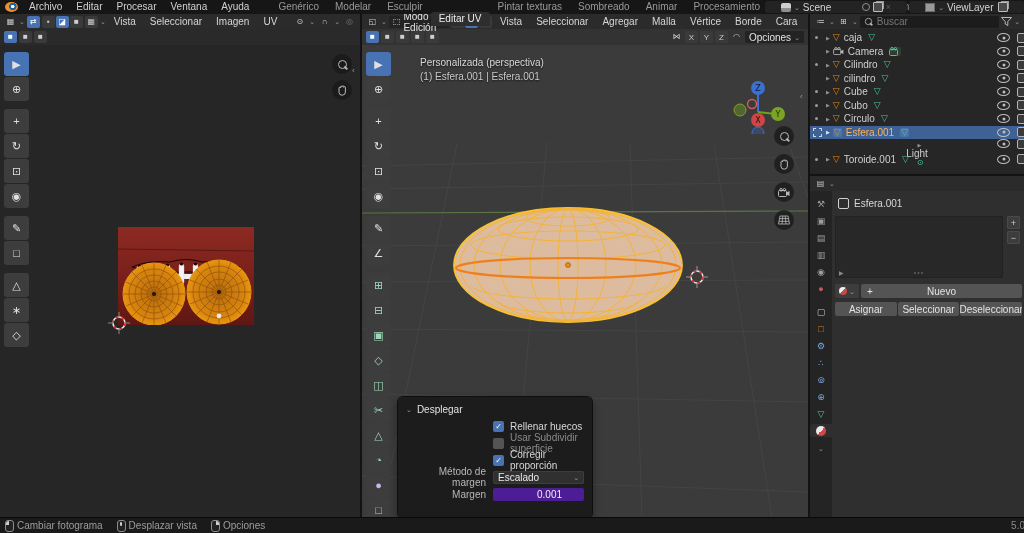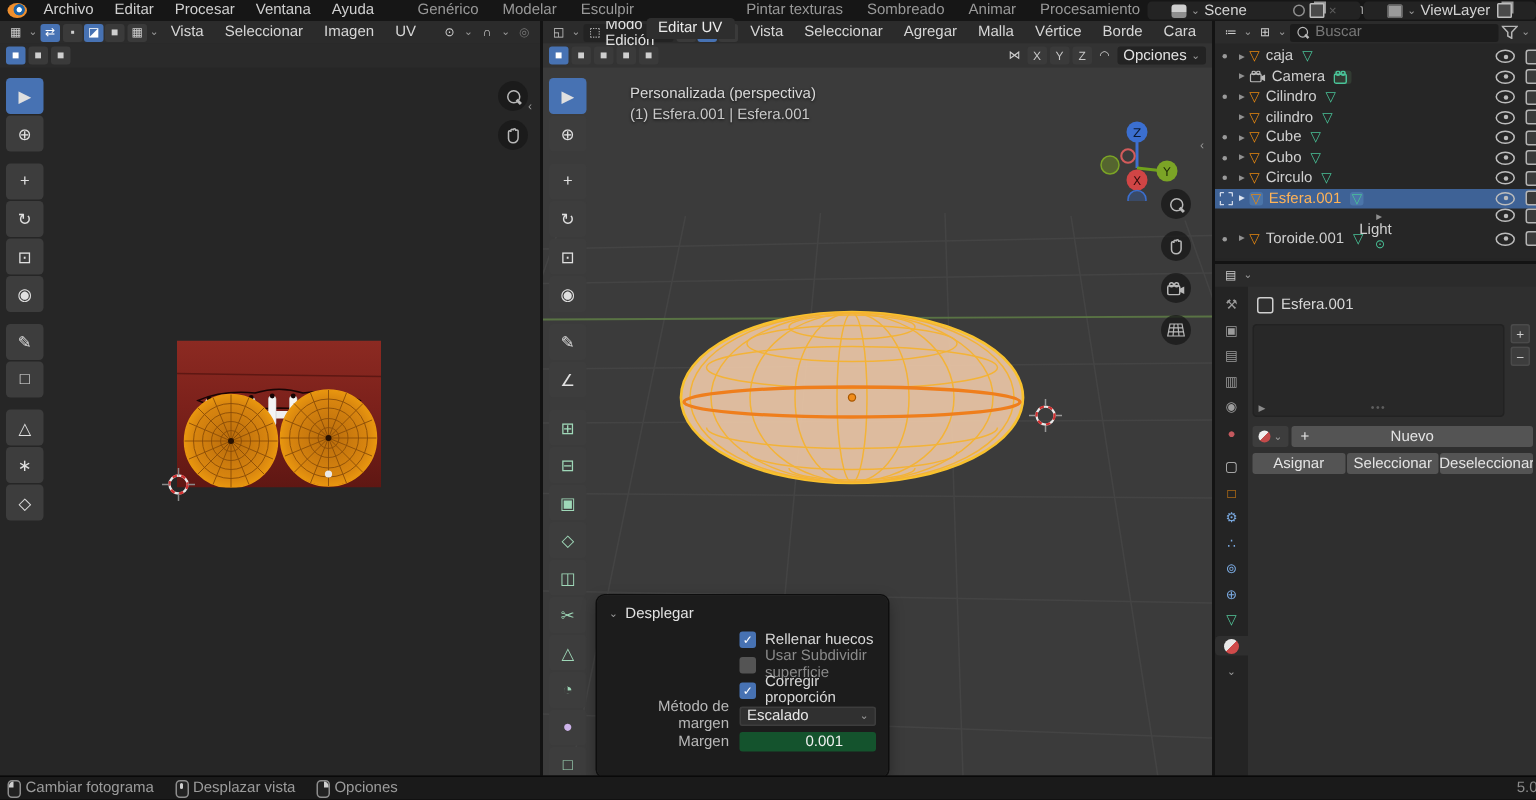--- a/index.html
+++ b/index.html
@@ -54,21 +54,21 @@
   .overlay-txt{position:absolute;z-index:7;color:#d9d9d9;text-shadow:0 1px 2px rgba(0,0,0,.7);line-height:14px;}
   .xyzbtn{min-width:13px;height:12px;border-radius:2px;background:#3a3a3a;color:#c8c8c8;display:inline-flex;align-items:center;justify-content:center;font-size:8px;}
   
   .oppanel{position:absolute;left:36px;top:383px;width:194px;height:121px;background:rgba(27,27,27,.96);
            border-radius:5px;box-shadow:0 0 0 1px #0e0e0e,0 4px 10px rgba(0,0,0,.4);z-index:12;padding:5px 8px;box-sizing:border-box;}
   .op-title{display:flex;align-items:center;gap:5px;color:#e2e2e2;height:15px;}
   .op-row{display:flex;align-items:center;height:16px;margin-top:1px;}
   .op-label{width:80px;text-align:right;padding-right:7px;color:#b8b8b8;flex:0 0 auto;}
   .op-dd{flex:1;height:13px;background:#303030;border-radius:2px;display:flex;align-items:center;padding:0 5px;color:#e8e8e8;box-shadow:inset 0 0 0 1px #3d3d3d;}
   .op-dd .chev{margin-left:auto;}
-  .op-num{flex:1;height:13px;background:#14532d;border-radius:2px;display:flex;align-items:center;justify-content:center;color:#f2f2f2;padding-left:22px;}
+  .op-num{flex:1;height:13px;background:#4c1d95;border-radius:2px;display:flex;align-items:center;justify-content:center;color:#f2f2f2;padding-left:22px;}
   .cb{width:11px;height:11px;border-radius:2px;background:#545454;margin-right:6px;flex:0 0 auto;display:flex;align-items:center;justify-content:center;font-size:8px;color:#fff;}
   .cb.on{background:#4772b3;}
   .cb-label{color:#d8d8d8;}
   .cb-label.dim{color:#8a8a8a;}
   
   .rightcol{left:810px;width:214px;background:#252525;}
   .outliner{position:absolute;left:0;top:0;right:0;height:158px;background:#262626;}
   .ol-search{flex:1;height:12px;background:#1c1c1c;border-radius:2px;display:flex;align-items:center;gap:4px;padding:0 4px;color:#777;}
   .ol-row{position:absolute;left:0;right:0;height:13.5px;display:flex;align-items:center;}
   .ol-row.sel{background:#3e6296;}

